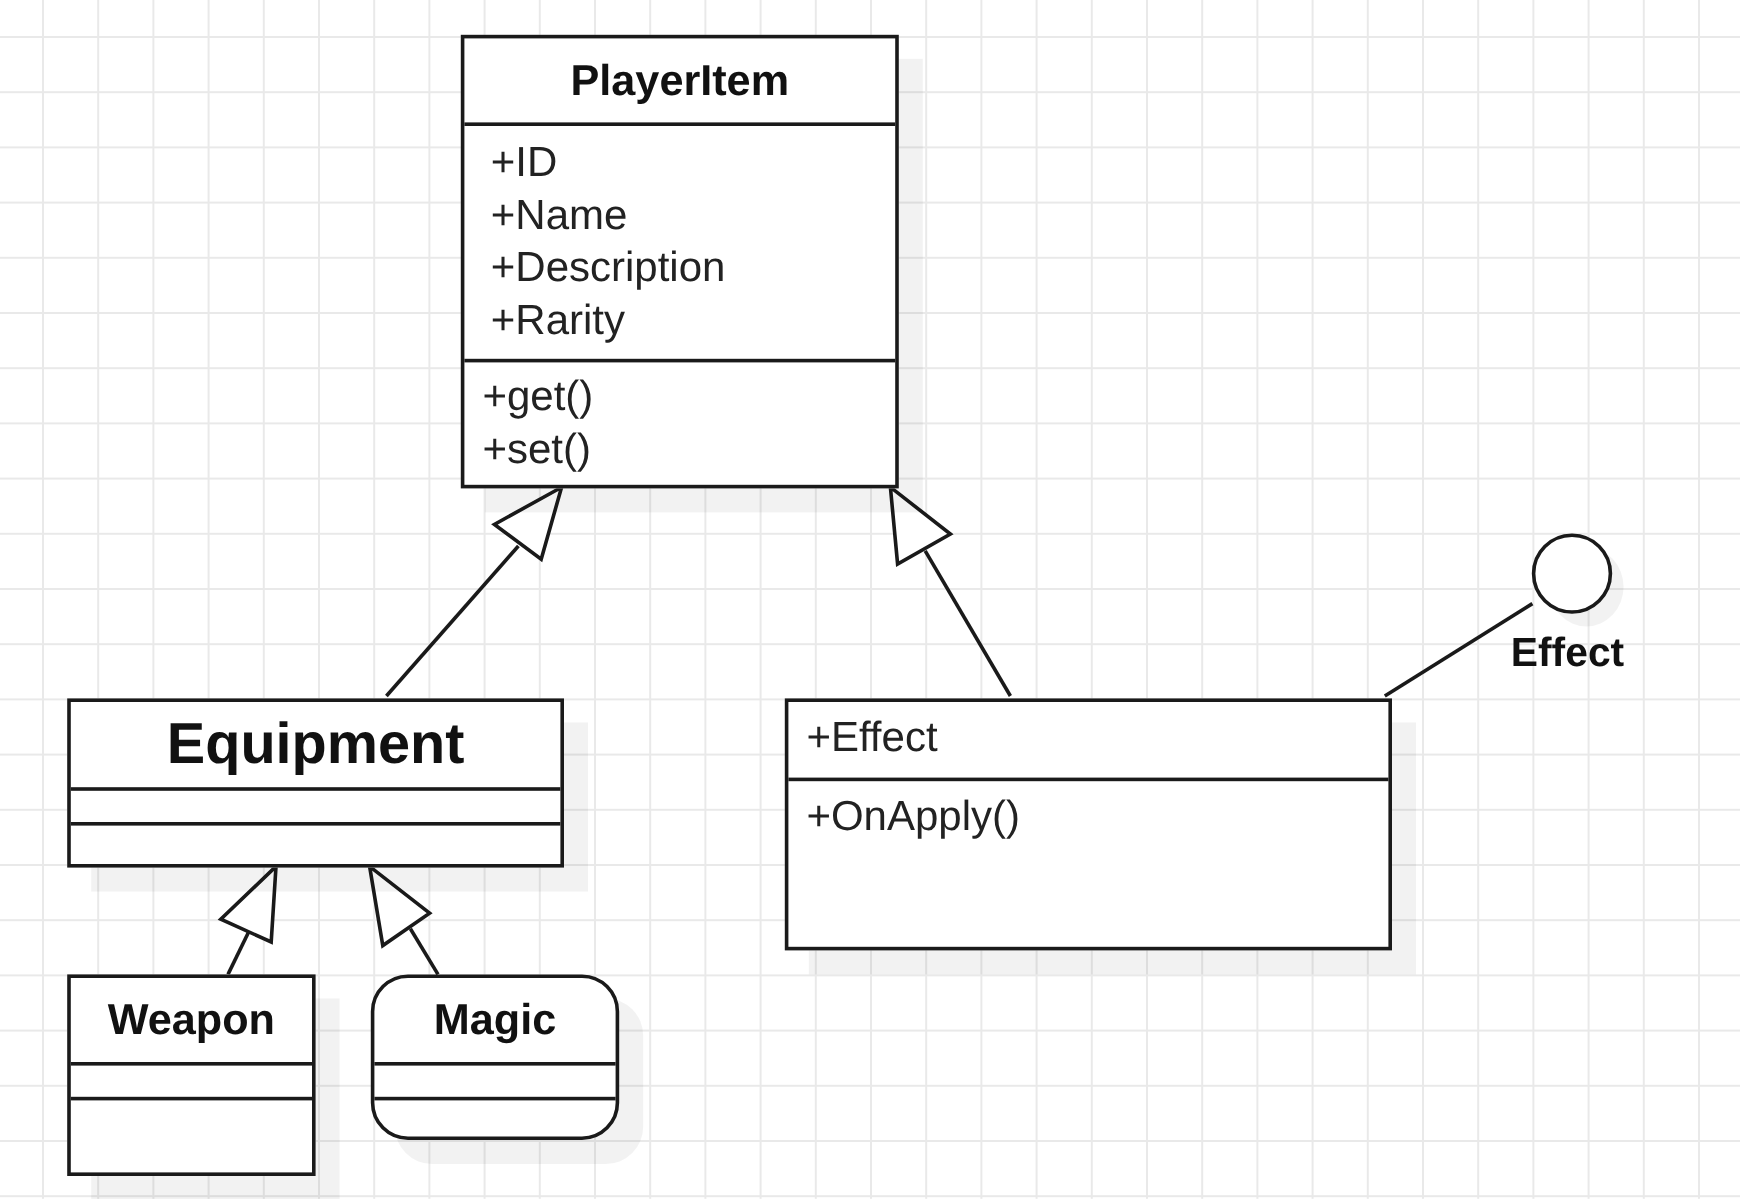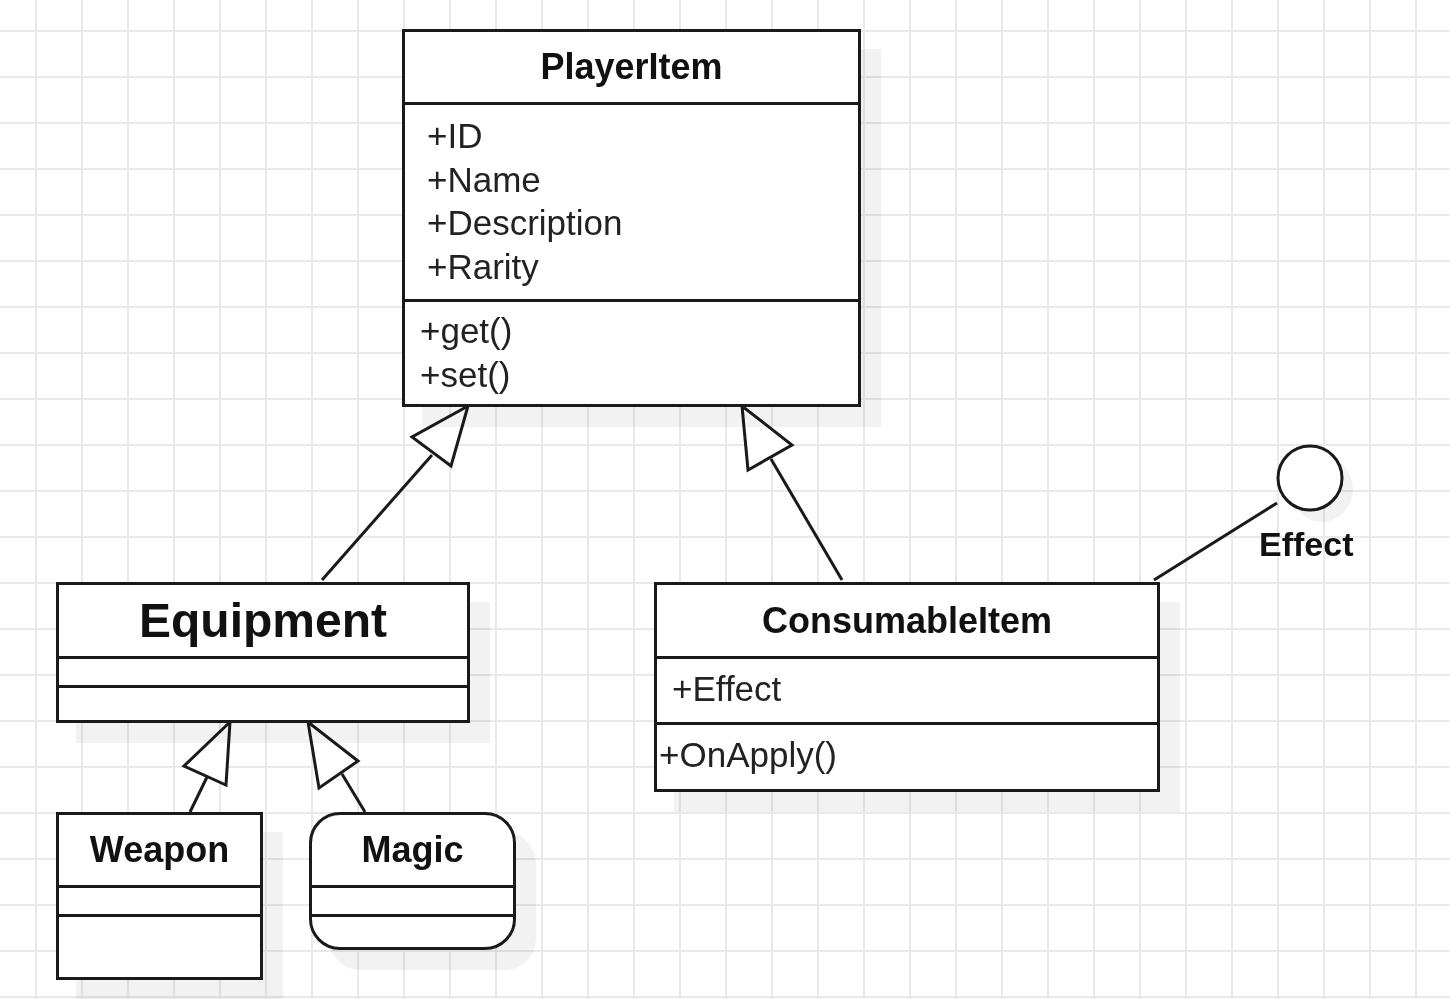--- a/index.html
+++ b/index.html
@@ -50,21 +50,21 @@
     <polygon fill="#fff" points="308,722 319,788 358,761"></polygon>
 
     <line x1="1154" y1="580" x2="1277" y2="503"></line>
     <ellipse cx="1322" cy="489" rx="31" ry="33" fill="rgba(0,0,0,0.05)" stroke="none"></ellipse>
     <circle cx="1310" cy="478" r="32" fill="#fff"></circle>
   </g>
 </svg>
 
 <div class="iface-label" style="left:1259px; top:525px;">Effect</div>
 
-<div class="cls" style="left:402px; top:29px; width:459px; height:378px;">
+<div class="cls" style="left:384px; top:29px; width:365px; height:378px;">
   <div class="name" style="height:73px; font-size:36px;">PlayerItem</div>
   <div class="sect" style="height:197px; padding:9px 0 0 22px; font-size:35px;">
     <span class="member">+ID</span>
     <span class="member">+Name</span>
     <span class="member">+Description</span>
     <span class="member">+Rarity</span>
   </div>
   <div class="sect" style="padding:7px 0 0 15px; font-size:35px;">
     <span class="member">+get()</span>
     <span class="member">+set()</span>
@@ -83,20 +83,19 @@
   <div class="sect"></div>
 </div>
 
 <div class="cls" style="left:309px; top:812px; width:207px; height:138px;border-radius:31px;">
   <div class="name" style="height:73px; font-size:36px;">Magic</div>
   <div class="sect" style="height:29px;"></div>
   <div class="sect"></div>
 </div>
 
 <div class="cls" style="left:654px; top:582px; width:506px; height:210px;">
-  <div class="name" style="height:74px; font-size:36px;">ConsumableItem</div>
   <div class="sect" style="height:66px; padding:3px 12px 0 15px; font-size:35px;">
     <span class="member" style="line-height:54px;">+Effect</span>
   </div>
-  <div class="sect" style="padding:3px 0 0 2px; font-size:35px;">
+  <div class="sect" style="padding:3px 0 0 15px; font-size:35px;">
     <span class="member" style="line-height:54px;">+OnApply()</span>
   </div>
 </div>
 
 </body></html>

